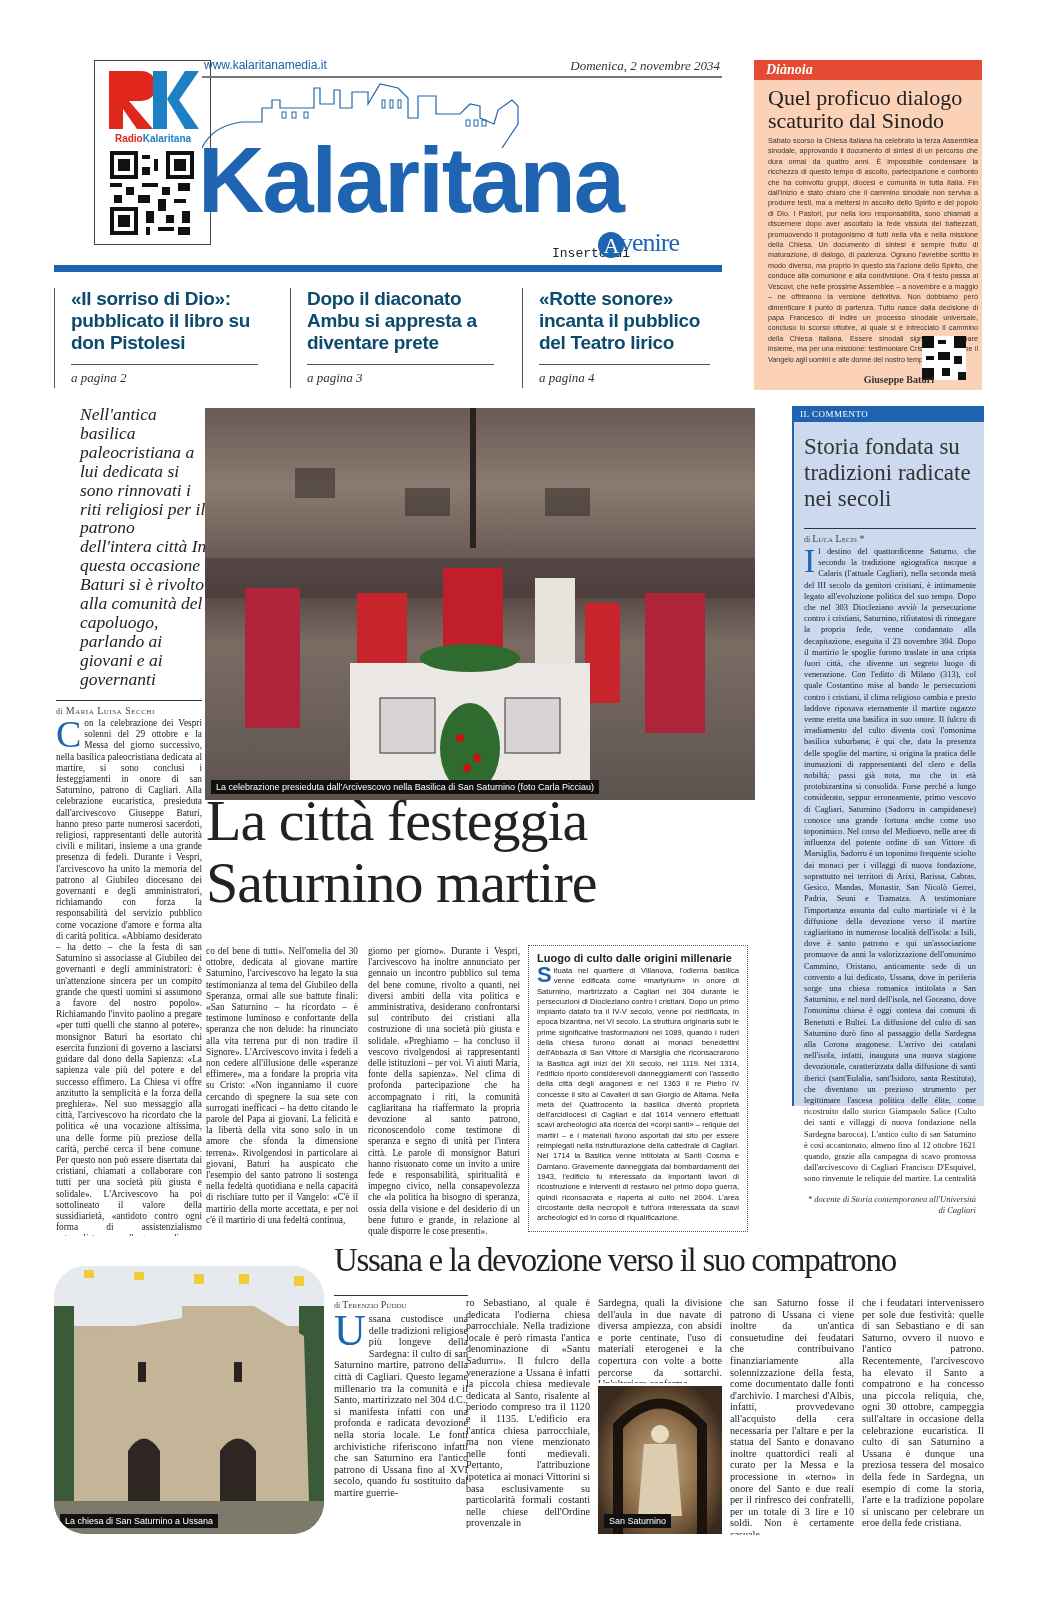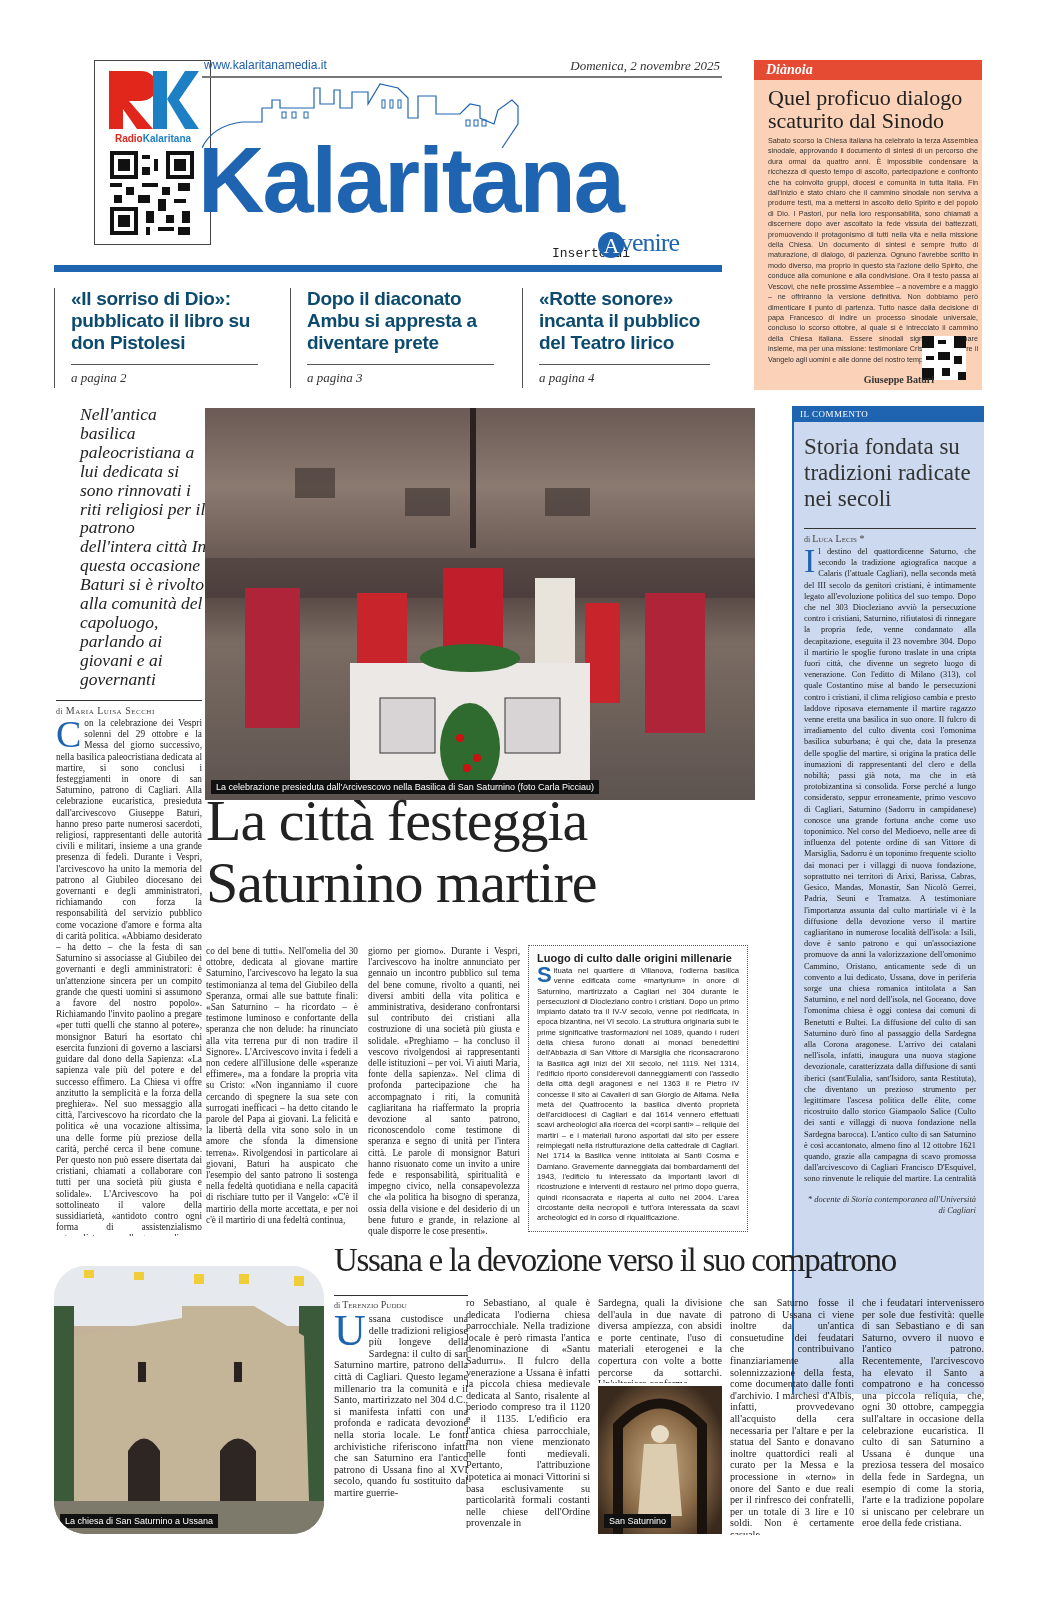--- a/index.html
+++ b/index.html
@@ -39,21 +39,21 @@
   
   .photo-main{left:205px;top:408px;width:550px;height:392px;background:linear-gradient(#6b5a55 0%,#8a7a70 20%,#5a4a46 48%,#7a6c63 60%,#5d534f 100%);overflow:hidden;}
   .caption{position:absolute;left:6px;bottom:6px;background:#111;color:#fff;font-family:"Liberation Sans",sans-serif;font-size:9px;padding:2px 5px;}
   .headline{left:206px;top:790px;font-size:58px;line-height:62px;letter-spacing:-1px;color:#222;}
   
   .luogo{left:528px;top:945px;width:220px;height:287px;border:1px dotted #555;padding:6px 8px;box-sizing:border-box;}
   .luogo h4{margin:0 0 2px 0;font-family:"Liberation Sans",sans-serif;font-weight:bold;font-size:11px;color:#222;}
   .luogo .col{font-family:"Liberation Sans",sans-serif;font-size:7.6px;line-height:10.3px;}
   .luogo .dc{float:left;font-size:22px;line-height:18px;color:#1f64b0;font-weight:bold;margin-right:2px;}
   
-  .commento{left:792px;top:406px;width:190px;height:988px;background:#cdd9ee;border-left:2px solid #1f64b0;}
+  .commento{left:792px;top:406px;width:190px;height:700px;background:#cdd9ee;border-left:2px solid #1f64b0;}
   .commento .kick{height:16px;background:#1f64b0;color:#fff;font-size:9px;line-height:16px;padding-left:6px;letter-spacing:0.5px;}
   .commento h2{margin:12px 0 0 10px;font-weight:normal;font-size:23px;line-height:26px;color:#333;}
   .commento .by{position:absolute;left:10px;top:122px;width:172px;border-top:1px solid #333;padding-top:4px;font-size:8px;color:#444;}
   .commento .col{position:absolute;left:10px;top:140px;width:172px;font-size:8.4px;line-height:11.2px;}
   .commento .note{position:absolute;right:8px;top:788px;width:170px;text-align:right;font-style:italic;font-size:8.5px;line-height:11px;color:#333;margin-left:36px;}
   
   .photo-ussana{left:54px;top:1266px;width:270px;height:268px;background:linear-gradient(#e5e8ec 0%,#e5e8ec 22%,#c4b39a 22%,#b8a688 70%,#8f8a7a 88%,#6f6d62 100%);overflow:hidden;border-radius:32px;}
   .h-ussana{left:334px;top:1242px;font-size:33px;line-height:36px;letter-spacing:-1.3px;color:#222;}
   .by2{left:334px;top:1295px;width:134px;border-top:1px solid #333;padding-top:3px;font-size:8px;color:#444;}
   .photo-saint{left:598px;top:1386px;width:124px;height:148px;background:radial-gradient(ellipse at 50% 55%,#c8b08a 0%,#8c6c48 45%,#3a2a1e 80%);overflow:hidden;}
@@ -97,21 +97,21 @@
         <rect x="14" y="16" width="2" height="2"></rect>
         <rect x="18" y="15" width="2" height="3"></rect>
       <rect x="12" y="19" width="4" height="1"></rect>
         <rect x="9" y="19" width="1" height="2"></rect>
         <rect x="17" y="19" width="3" height="2"></rect>
     </g>
   </svg>
 </div>
 
 <div class="abs url">www.kalaritanamedia.it</div>
-<div class="abs date">Domenica, 2 novembre 2025</div>
+<div class="abs date">Domenica, 2 novembre 2034</div>
 <div class="abs rule-top"></div>
 <svg class="abs skyline" viewBox="0 0 520 70">
   <path d="M0 70 Q10 48 40 44 L60 44 L60 30 L70 30 L70 22 L78 22 L78 30 L112 30 L112 10 L118 10 L118 26 L132 26 L132 12 L138 12 L138 30 L150 30 L150 14 L166 14 L166 26 L178 6 L196 10 L206 20 L206 40 L216 40 L216 18 L234 18 L234 36 L258 36 L268 26 L278 28 L278 40 L292 46 L296 32 L310 22 L316 28 L316 46 L300 70" fill="none" stroke="#1f64b0" stroke-width="1.2"></path>
   <g fill="none" stroke="#1f64b0" stroke-width="1">
       <rect x="80" y="34" width="4" height="6"></rect>
       <rect x="90" y="34" width="4" height="6"></rect>
       <rect x="102" y="34" width="4" height="6"></rect>
       <rect x="180" y="22" width="3" height="8"></rect>
       <rect x="188" y="22" width="3" height="8"></rect>
       <rect x="196" y="22" width="3" height="8"></rect>

